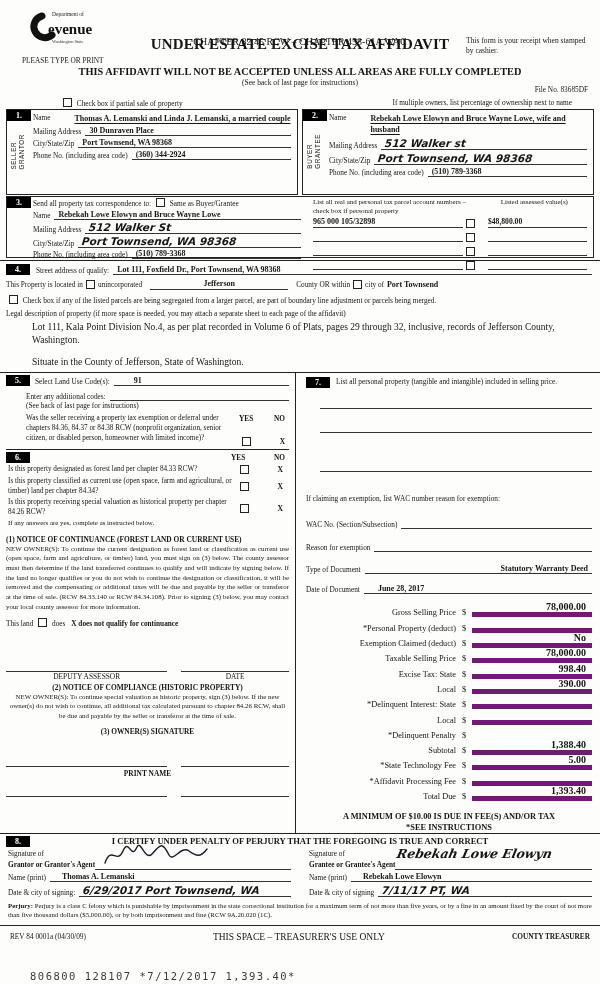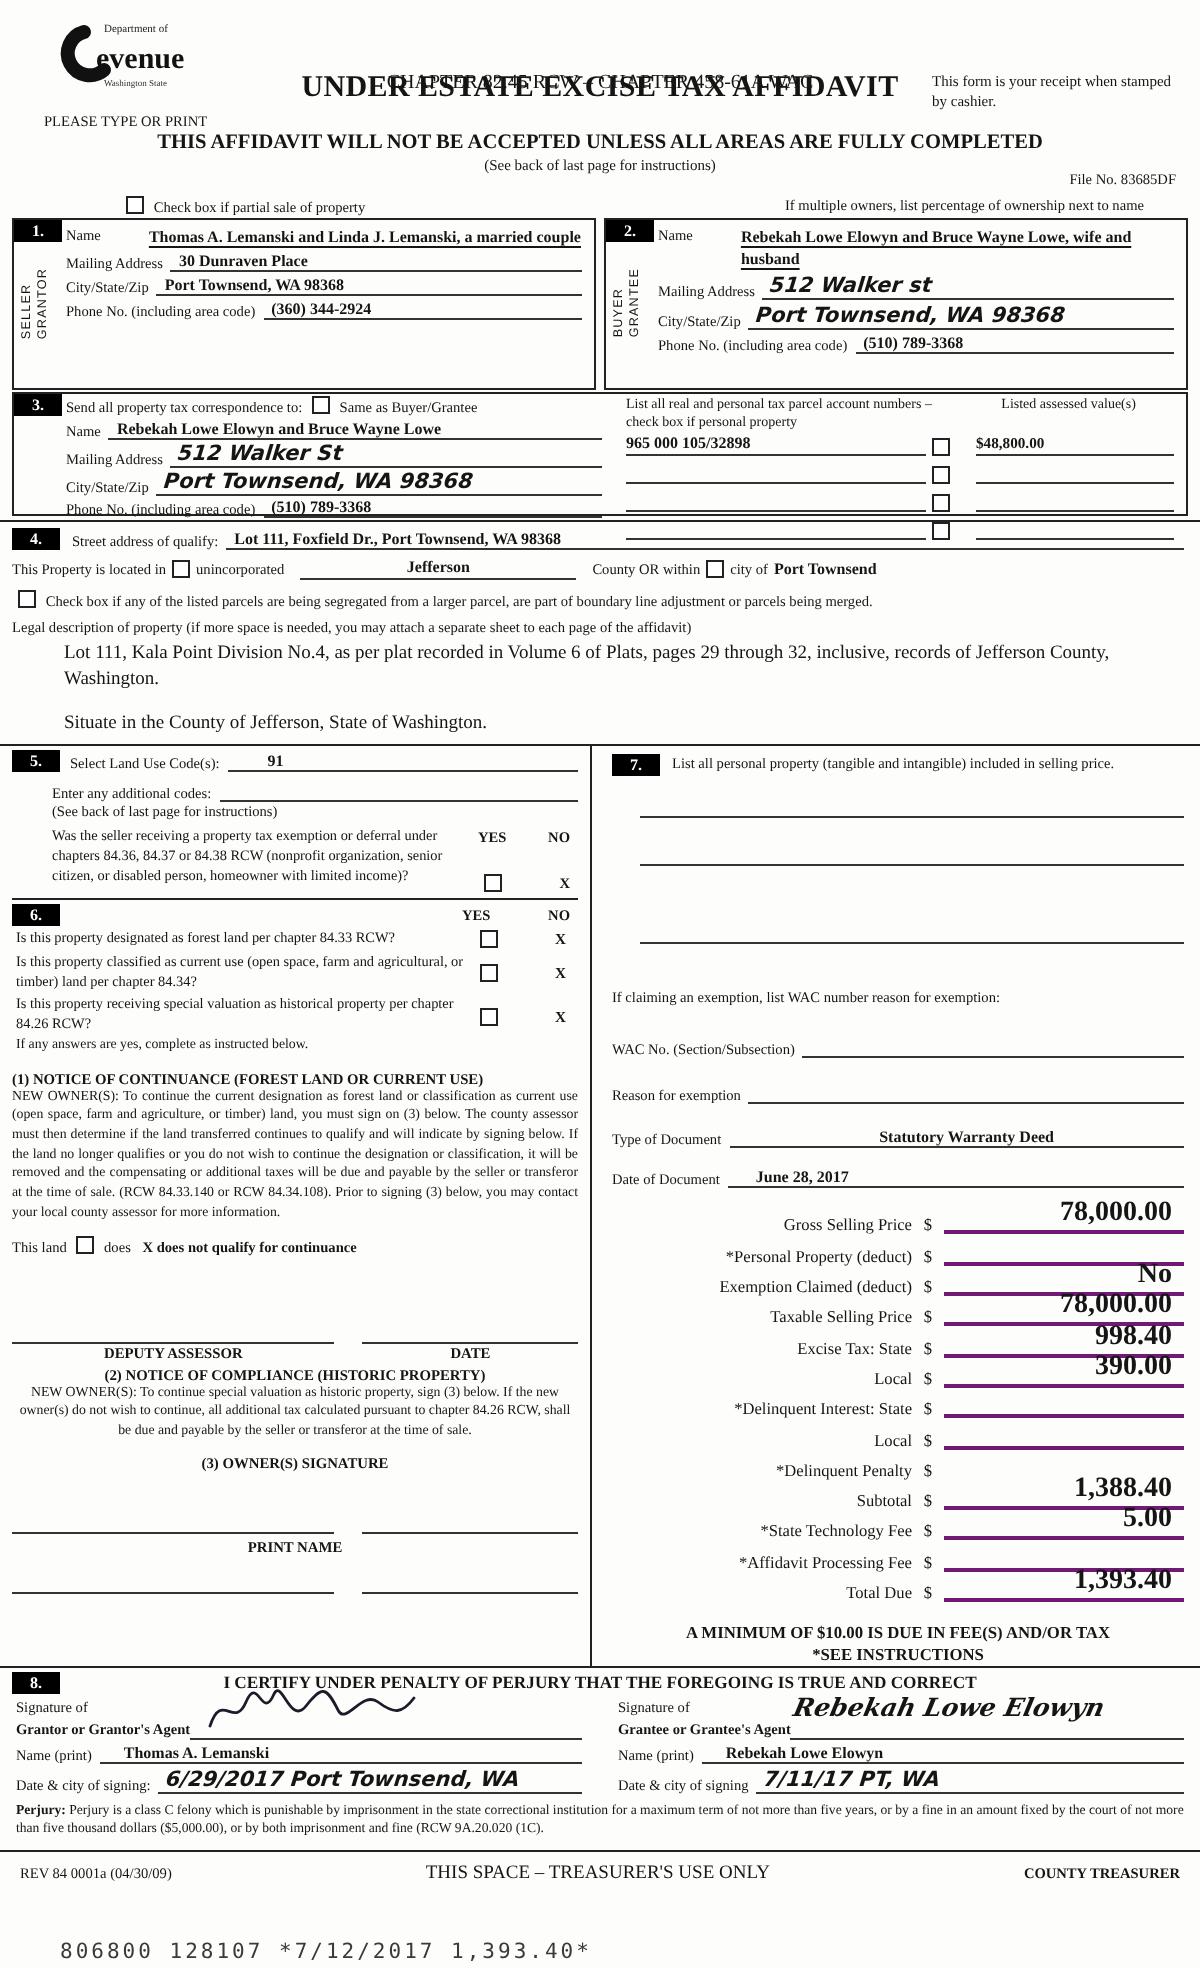--- a/index.html
+++ b/index.html
@@ -66,28 +66,28 @@
   .ynrow{display:flex;justify-content:space-between;padding:0 4px;}
   .qans{display:flex;justify-content:space-between;width:54px;flex:none;align-items:center;
         font-size:7.6px;font-weight:bold;padding:0 6px 0 2px;box-sizing:border-box;}
   .q6{display:flex;margin-top:2px;}
   .noticetitle{font-size:7.4px;font-weight:bold;margin-top:7px;}
   .noticebody{font-size:6.9px;line-height:9.7px;text-align:justify;}
   .ctr{text-align:center;}
   .linepair{display:flex;gap:14px;margin-top:4px;}
   .lp1{flex:1.5;border-bottom:1px solid #333;height:8px;}
   .lp2{flex:1;border-bottom:1px solid #333;height:8px;}
-  .lplabels{display:flex;gap:14px;font-size:7.4px;font-weight:bold;}
+  .lplabels{display:flex;gap:14px;font-size:7.4px;font-weight:normal;}
   .lplabels div:first-child{flex:1.5;text-align:center;}
   .lplabels div:last-child{flex:1;text-align:center;}
   
   .mrow{display:flex;align-items:flex-end;height:15.3px;}
   .mlabel{width:150px;text-align:right;font-size:8.3px;flex:none;}
   .mdollar{width:16px;text-align:center;font-size:8.3px;flex:none;}
-  .mval{flex:1;border-bottom:2px solid #701a75;text-align:right;font-weight:bold;font-size:14px;padding-right:6px;}
+  .mval{flex:1;border-bottom:5px solid #701a75;text-align:right;font-weight:bold;font-size:10px;padding-right:6px;}
   .minnote{font-size:8.4px;font-weight:bold;text-align:center;margin-top:10px;line-height:11px;}
   
   .sec8{height:90px;border-top:1.6px solid #222;position:relative;padding:2px 8px 0 8px;box-sizing:border-box;}
   .sec8 .numtab{position:absolute;left:6px;top:2px;}
   .certify{text-align:center;font-size:8.6px;font-weight:bold;margin-bottom:3px;}
   .sigcols{display:flex;gap:18px;}
   .sigcol{flex:1;position:relative;}
   .sigrow{display:flex;align-items:flex-end;}
   .cursive{font-family:"DejaVu Serif",serif;font-style:italic;font-weight:bold;font-size:12.5px;
            transform:skewX(-12deg);display:inline-block;white-space:nowrap;}
@@ -363,21 +363,21 @@
           <span class="lab">WAC No. (Section/Subsection)</span>
         <span class="bline"></span>
         </div>
       <div class="field" style="margin-top:10px">
           <span class="lab">Reason for exemption</span>
         <span class="bline"></span>
         </div>
 
       <div class="field" style="margin-top:10px">
           <span class="lab">Type of Document</span>
-        <span class="vfill" style="text-align:center;padding-left:14px">Statutory Warranty Deed</span>
+        <span class="vfill" style="text-align:right;padding-left:14px">Statutory Warranty Deed</span>
         </div>
       <div class="field" style="margin-top:8px">
           <span class="lab">Date of Document</span>
         <span class="vfill" style="text-align:left;padding-left:14px">June 28, 2017</span>
         </div>
 
       <div style="margin-top:6px">
         <div class="mrow">
             <span class="mlabel">Gross Selling Price</span>
             <span class="mdollar">$</span>

